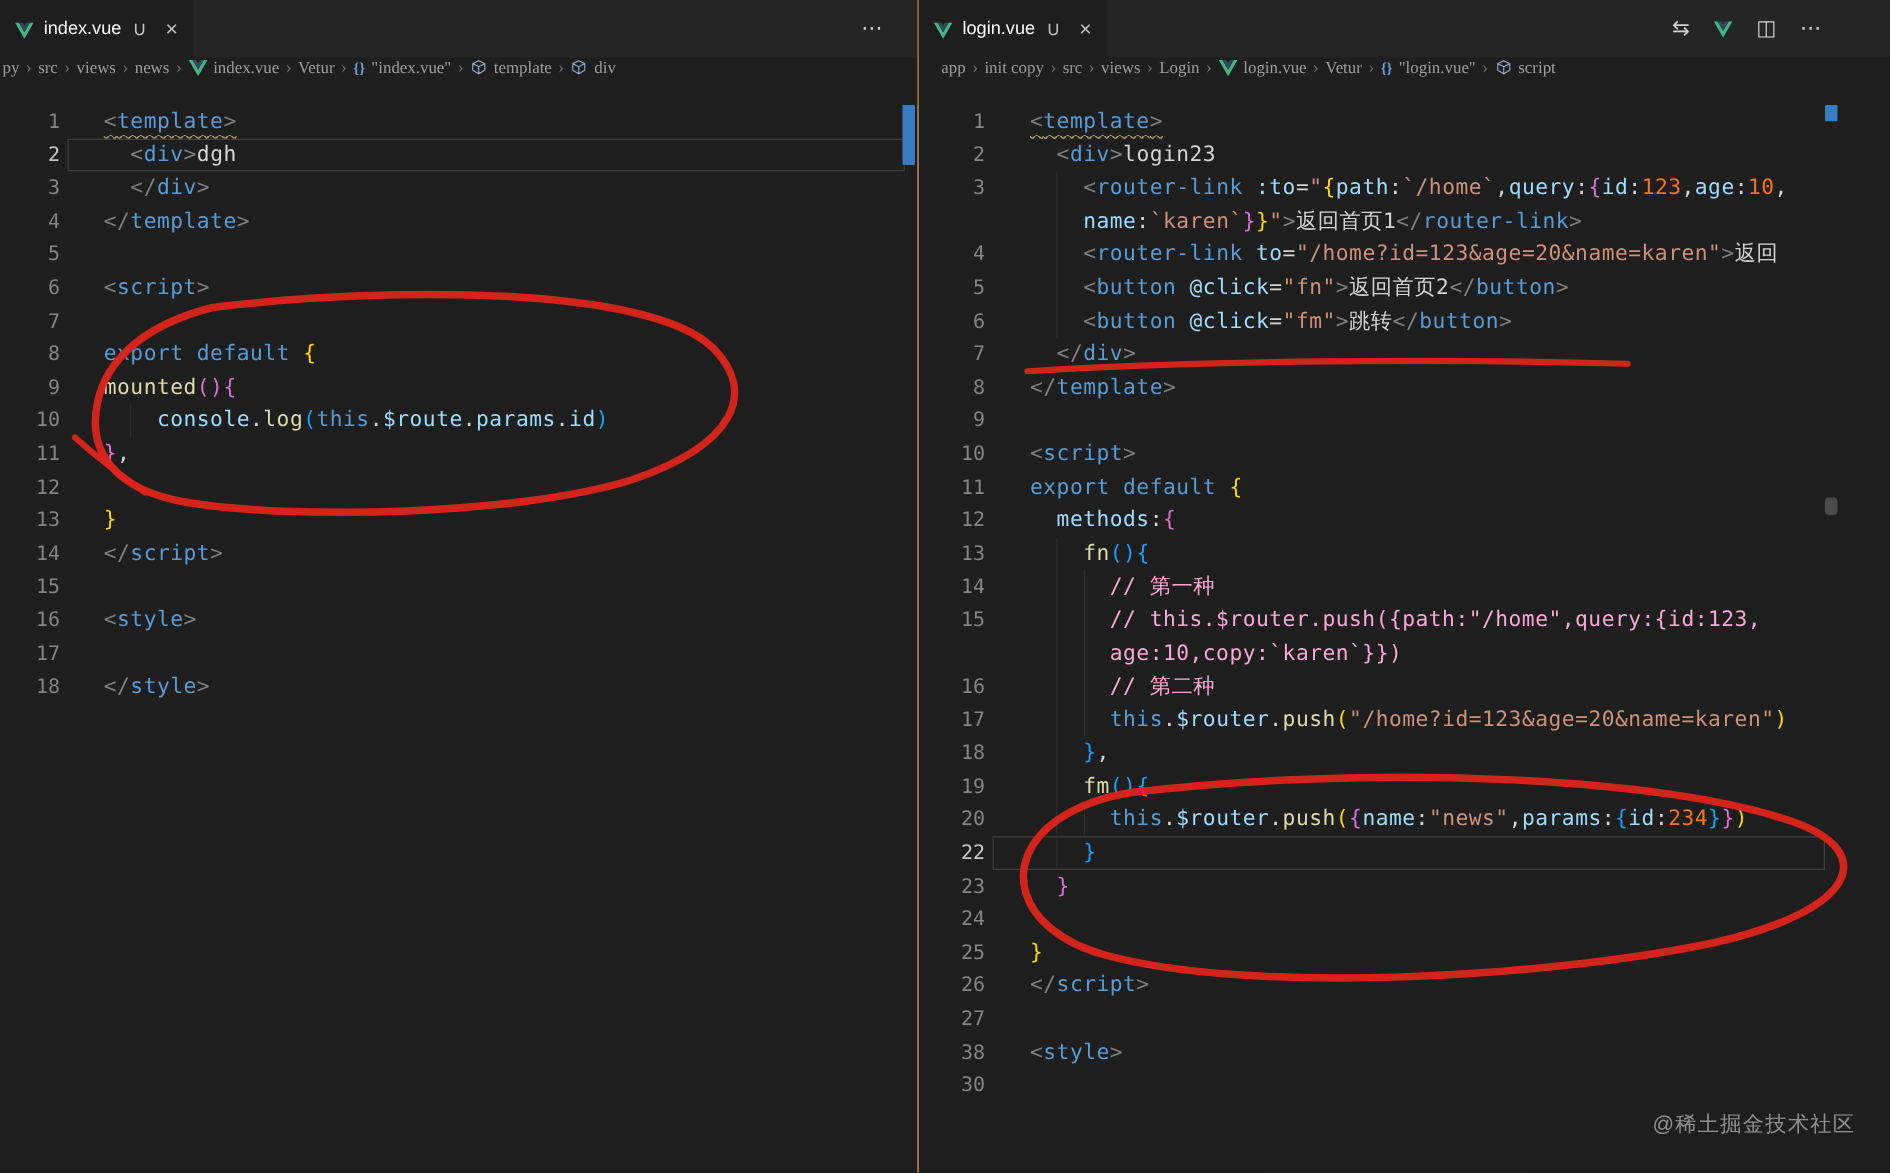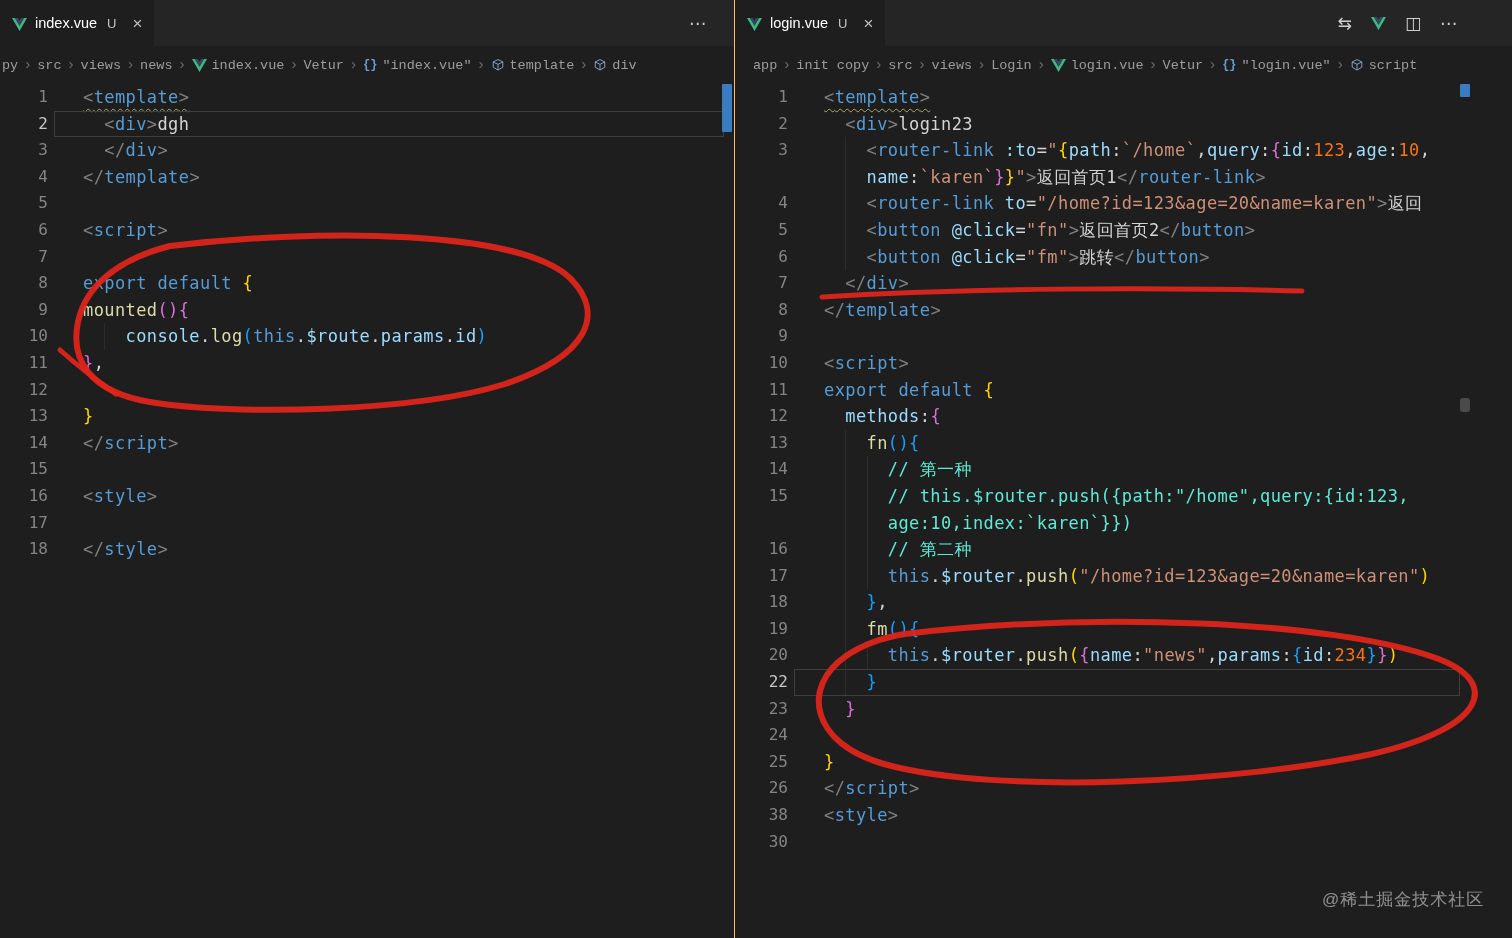--- a/index.html
+++ b/index.html
@@ -18,22 +18,22 @@
   .tab-icon{display:inline-flex;transform:translateY(1px)}
   .tab-badge{color:#c5c5c5;font-size:13px;margin-left:2px}
   .tab-close{color:#c0c0c0;font-size:17px;margin-left:8px;cursor:pointer;line-height:1}
   .editor-actions{position:absolute;top:0;display:flex;align-items:center;height:46px;gap:19px;
        color:#d0d0d0;font-family:"DejaVu Sans",sans-serif;font-size:17px}
   .pane-left .editor-actions{right:28px}
   .pane-right .editor-actions{right:55px}
   .action{cursor:pointer;display:inline-flex;align-items:center}
 
   
-  .breadcrumb{height:38px;display:flex;align-items:center;white-space:nowrap;overflow:hidden;
-       font-family:Liberation Mono, monospace;font-size:13.5px;color:#9d9d9d;background:#1e1e1e}
+  .breadcrumb{height:38px;display:flex;align-items:flex-start;white-space:nowrap;overflow:hidden;
+       font-family:Liberation Serif, serif;font-size:13.5px;color:#9d9d9d;background:#1e1e1e}
   .pane-left .breadcrumb{padding-left:2px}
   .pane-right .breadcrumb{padding-left:18px}
   .bc-sep{margin:0 5px;color:#6b6b6b;font-size:15px}
   .bc-item{display:inline-flex;align-items:center;gap:5px;cursor:pointer}
   .bc-icon{display:inline-flex}
   .bc-icon.braces{color:#6a9fd8;font-size:12px;font-weight:bold;letter-spacing:0}
 
   
   .code-area{position:relative;height:calc(100% - 84px);overflow:hidden}
   .rows{position:relative}
@@ -52,21 +52,21 @@
 
   
   .tk.punct{color:#808080}
   .tk.tag{color:#569cd6}
   .tk.attr{color:#9cdcfe}
   .tk.str{color:#ce9178}
   .tk.kw{color:#569cd6}
   .tk.fn{color:#dcdcaa}
   .tk.prop{color:#9cdcfe}
   .tk.num{color:#f97316}
-  .tk.cmt{color:#5eead4}
+  .tk.cmt{color:#f9a8d4}
   .tk.txt{color:#d4d4d4}
   .tk.op{color:#d4d4d4}
   .tk.b1{color:#ffd700}
   .tk.b2{color:#da70d6}
   .tk.b3{color:#179fff}
   .tk.sq{text-decoration:underline;text-decoration-style:wavy;
          text-decoration-color:rgba(205,205,130,0.75);text-underline-offset:5px;text-decoration-thickness:1px}
 
   
   .scroll-strip{position:absolute;top:0;width:10px;height:100%}
@@ -274,31 +274,32 @@
           <div class="code-row"><span class="gutter">6</span><span class="code-text"><i class="guide" style="left: 57.28px;"></i><span class="tk ws">    </span><span class="tk punct">&lt;</span><span class="tk tag">button</span><span class="tk ws"> </span><span class="tk attr">@click</span><span class="tk op">=</span><span class="tk str">"fm"</span><span class="tk punct">&gt;</span><span class="tk txt">跳转</span><span class="tk punct">&lt;/</span><span class="tk tag">button</span><span class="tk punct">&gt;</span></span></div>
           <div class="code-row"><span class="gutter">7</span><span class="code-text"><span class="tk ws">  </span><span class="tk punct">&lt;/</span><span class="tk tag">div</span><span class="tk punct">&gt;</span></span></div>
           <div class="code-row"><span class="gutter">8</span><span class="code-text"><span class="tk punct">&lt;/</span><span class="tk tag">template</span><span class="tk punct">&gt;</span></span></div>
           <div class="code-row"><span class="gutter">9</span><span class="code-text"></span></div>
           <div class="code-row"><span class="gutter">10</span><span class="code-text"><span class="tk punct">&lt;</span><span class="tk tag">script</span><span class="tk punct">&gt;</span></span></div>
           <div class="code-row"><span class="gutter">11</span><span class="code-text"><span class="tk kw">export</span><span class="tk ws"> </span><span class="tk kw">default</span><span class="tk ws"> </span><span class="tk b1">{</span></span></div>
           <div class="code-row"><span class="gutter">12</span><span class="code-text"><span class="tk ws">  </span><span class="tk prop">methods</span><span class="tk op">:</span><span class="tk b2">{</span></span></div>
           <div class="code-row"><span class="gutter">13</span><span class="code-text"><i class="guide" style="left: 57.28px;"></i><span class="tk ws">    </span><span class="tk fn">fn</span><span class="tk b3">(</span><span class="tk b3">)</span><span class="tk b3">{</span></span></div>
           <div class="code-row"><span class="gutter">14</span><span class="code-text"><i class="guide" style="left: 57.28px;"></i><i class="guide" style="left: 78.56px;"></i><span class="tk ws">      </span><span class="tk cmt">// 第一种</span></span></div>
           <div class="code-row"><span class="gutter">15</span><span class="code-text"><i class="guide" style="left: 57.28px;"></i><i class="guide" style="left: 78.56px;"></i><span class="tk ws">      </span><span class="tk cmt">// this.$router.push({path:"/home",query:{id:123,</span></span></div>
-          <div class="code-row"><span class="gutter"></span><span class="code-text"><i class="guide" style="left: 57.28px;"></i><i class="guide" style="left: 78.56px;"></i><span class="tk ws">      </span><span class="tk cmt">age:10,index:`karen`}})</span></span></div>
+          <div class="code-row"><span class="gutter"></span><span class="code-text"><i class="guide" style="left: 57.28px;"></i><i class="guide" style="left: 78.56px;"></i><span class="tk ws">      </span><span class="tk cmt">age:10,copy:`karen`}})</span></span></div>
           <div class="code-row"><span class="gutter">16</span><span class="code-text"><i class="guide" style="left: 57.28px;"></i><i class="guide" style="left: 78.56px;"></i><span class="tk ws">      </span><span class="tk cmt">// 第二种</span></span></div>
           <div class="code-row"><span class="gutter">17</span><span class="code-text"><i class="guide" style="left: 57.28px;"></i><i class="guide" style="left: 78.56px;"></i><span class="tk ws">      </span><span class="tk kw">this</span><span class="tk op">.</span><span class="tk prop">$router</span><span class="tk op">.</span><span class="tk fn">push</span><span class="tk b1">(</span><span class="tk str">"/home?id=123&amp;age=20&amp;name=karen"</span><span class="tk b1">)</span></span></div>
           <div class="code-row"><span class="gutter">18</span><span class="code-text"><i class="guide" style="left: 57.28px;"></i><span class="tk ws">    </span><span class="tk b3">}</span><span class="tk op">,</span></span></div>
           <div class="code-row"><span class="gutter">19</span><span class="code-text"><i class="guide" style="left: 57.28px;"></i><span class="tk ws">    </span><span class="tk fn">fm</span><span class="tk b3">(</span><span class="tk b3">)</span><span class="tk b3">{</span></span></div>
           <div class="code-row"><span class="gutter">20</span><span class="code-text"><i class="guide" style="left: 57.28px;"></i><i class="guide" style="left: 78.56px;"></i><span class="tk ws">      </span><span class="tk kw">this</span><span class="tk op">.</span><span class="tk prop">$router</span><span class="tk op">.</span><span class="tk fn">push</span><span class="tk b1">(</span><span class="tk b2">{</span><span class="tk prop">name</span><span class="tk op">:</span><span class="tk str">"news"</span><span class="tk op">,</span><span class="tk prop">params</span><span class="tk op">:</span><span class="tk b3">{</span><span class="tk prop">id</span><span class="tk op">:</span><span class="tk num">234</span><span class="tk b3">}</span><span class="tk b2">}</span><span class="tk b1">)</span></span></div>
           <div class="code-row current"><span class="gutter">22</span><span class="code-text"><i class="guide" style="left: 57.28px;"></i><span class="tk ws">    </span><span class="tk b3">}</span></span></div>
           <div class="code-row"><span class="gutter">23</span><span class="code-text"><span class="tk ws">  </span><span class="tk b2">}</span></span></div>
           <div class="code-row"><span class="gutter">24</span><span class="code-text"></span></div>
           <div class="code-row"><span class="gutter">25</span><span class="code-text"><span class="tk b1">}</span></span></div>
           <div class="code-row"><span class="gutter">26</span><span class="code-text"><span class="tk punct">&lt;/</span><span class="tk tag">script</span><span class="tk punct">&gt;</span></span></div>
+          <div class="code-row"><span class="gutter">27</span><span class="code-text"></span></div>
           <div class="code-row"><span class="gutter">38</span><span class="code-text"><span class="tk punct">&lt;</span><span class="tk tag">style</span><span class="tk punct">&gt;</span></span></div>
           <div class="code-row"><span class="gutter">30</span><span class="code-text"></span></div>
         </div>
       <div class="scroll-strip">
         <div class="mark-modified"></div>
         <div class="scroll-thumb"></div>
       </div>
     </div>
   </div>
 

